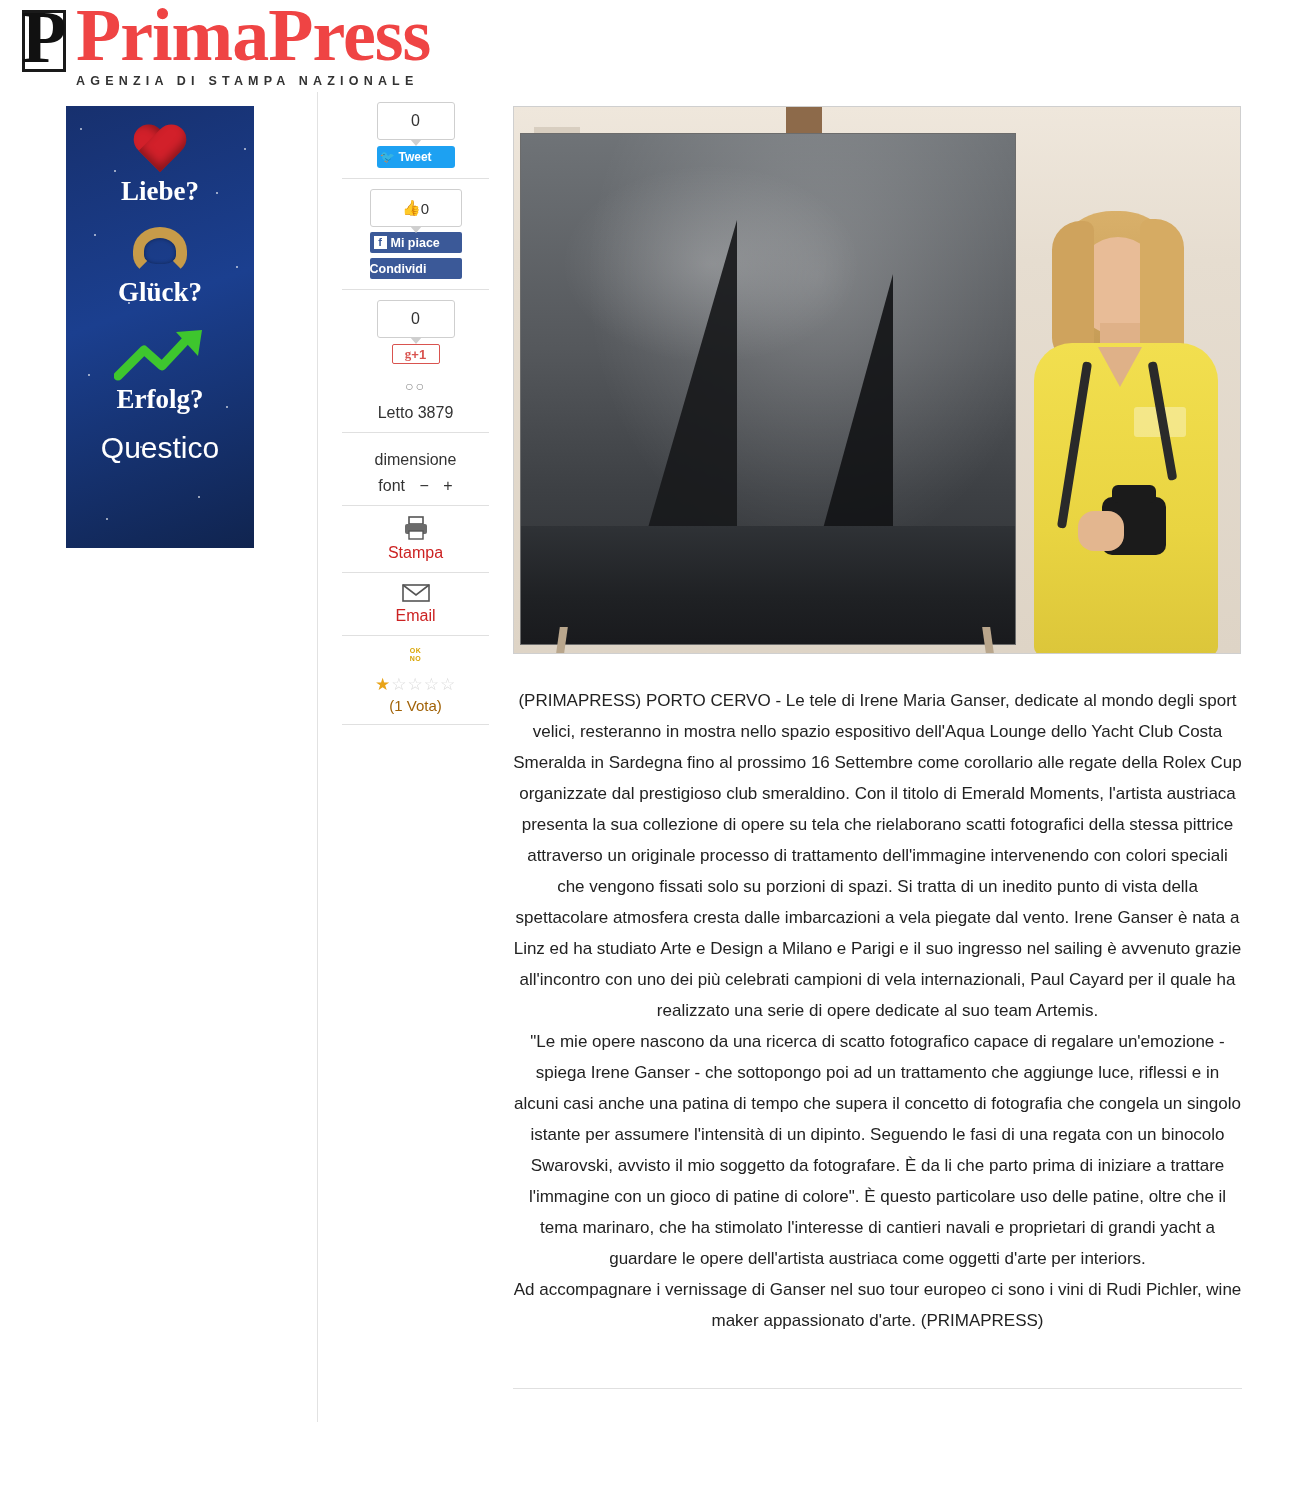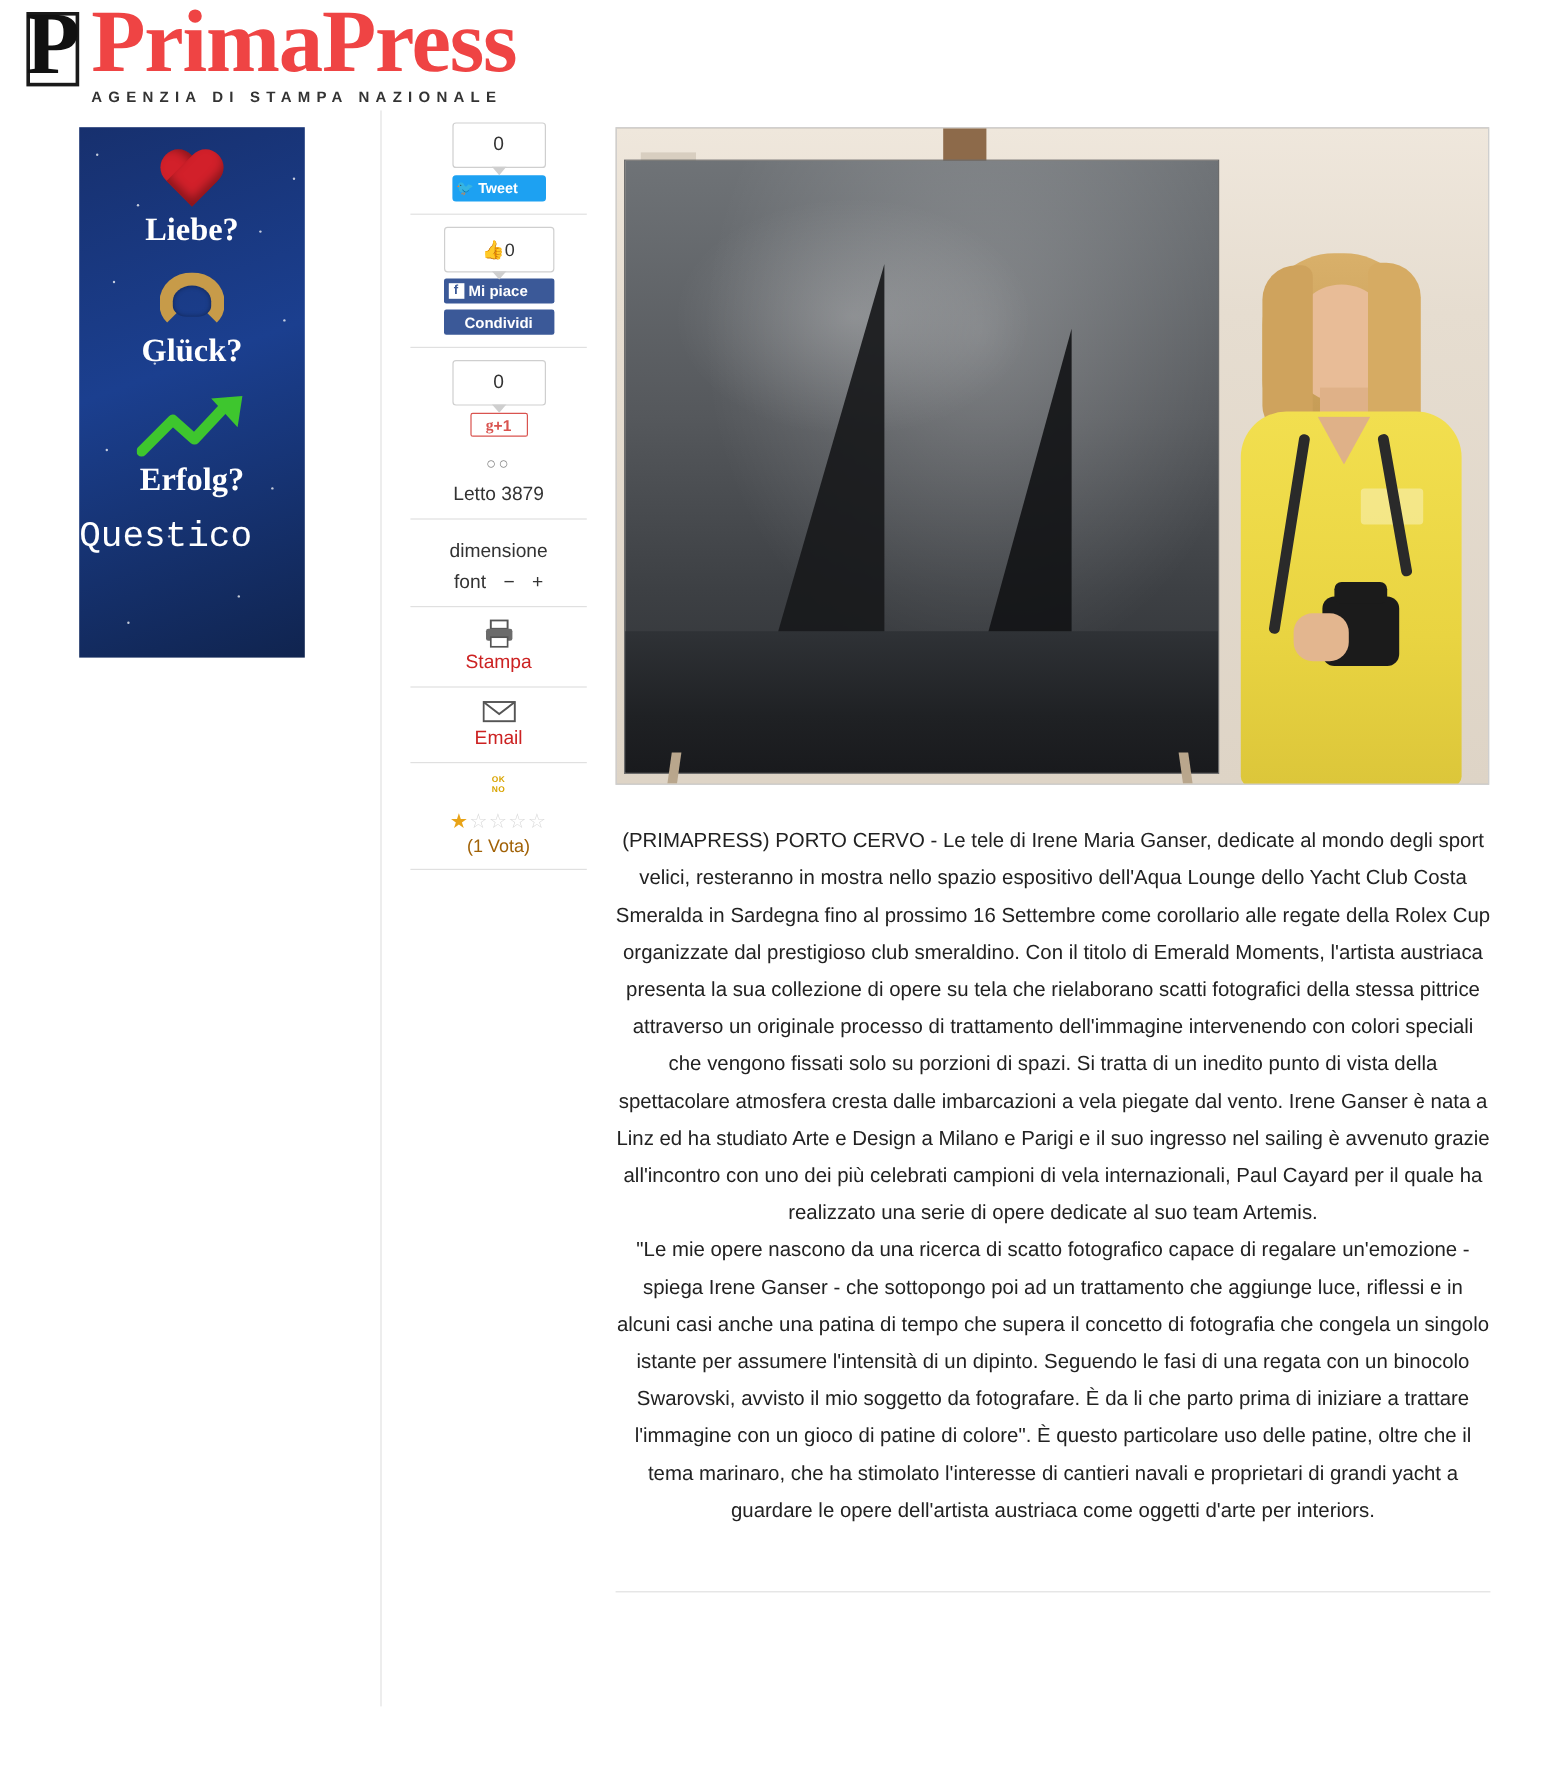--- a/index.html
+++ b/index.html
@@ -175,24 +175,24 @@
     border-bottom-color: transparent;
     box-shadow: inset 0 0 4px rgba(0,0,0,.4);
   }
   .arrow-up {
     width: 92px; height: 56px;
     margin: 18px auto 0;
     position: relative;
   }
   .arrow-up svg { display: block; }
   .questico {
-    font-family: Liberation Mono, monospace;
+    font-family: Liberation Sans, sans-serif;
     font-size: 30px;
     color: #fff;
-    text-align: left;
+    text-align: center;
     margin-top: 16px;
     font-style: normal;
   }
 
   
   .tool-sep { border-top: 1px solid #e0e0e0; margin: 10px 6px; }
   .count-box {
     width: 78px; height: 38px;
     margin: 0 auto;
     border: 1px solid #cfcfcf;
@@ -252,21 +252,21 @@
     background: #3b5998;
     color: #fff;
     font-size: 12.5px; font-weight: bold;
     display: flex; align-items: center;
     padding-left: 4px;
     border-radius: 2px;
     overflow: hidden;
     white-space: nowrap;
     cursor: pointer;
   }
-  .fb-share { justify-content: center; padding-left: 0; }
+  .fb-share { justify-content: flex-start; padding-left: 0; }
   .gplus-box {
     width: 78px; height: 38px;
     margin: 0 auto;
     border: 1px solid #cfcfcf;
     border-radius: 3px;
     display: flex; align-items: center; justify-content: center;
     font-size: 16px; color: #333;
     position: relative;
   }
   .gplus-box::after {
@@ -616,19 +616,20 @@
           <div class="strap-l"></div>
           <div class="strap-r"></div>
           <div class="binocular"></div>
           <div class="hand"></div>
         </div>
       </div>
 
       <div class="article">
         <p>(PRIMAPRESS) PORTO CERVO - Le tele di Irene Maria Ganser, dedicate al mondo degli sport velici, resteranno in mostra nello spazio espositivo dell'Aqua Lounge dello Yacht Club Costa Smeralda in Sardegna fino al prossimo 16 Settembre come corollario alle regate della Rolex Cup organizzate dal prestigioso club smeraldino. Con il titolo di Emerald Moments, l'artista austriaca presenta la sua collezione di opere su tela che rielaborano scatti fotografici della stessa pittrice attraverso un originale processo di trattamento dell'immagine intervenendo con colori speciali che vengono fissati solo su porzioni di spazi. Si tratta di un inedito punto di vista della spettacolare atmosfera cresta dalle imbarcazioni a vela piegate dal vento. Irene Ganser è nata a Linz ed ha studiato Arte e Design a Milano e Parigi e il suo ingresso nel sailing è avvenuto grazie all'incontro con uno dei più celebrati campioni di vela internazionali, Paul Cayard per il quale ha realizzato una serie di opere dedicate al suo team Artemis.</p>
         <p>"Le mie opere nascono da una ricerca di scatto fotografico capace di regalare un'emozione - spiega Irene Ganser - che sottopongo poi ad un trattamento che aggiunge luce, riflessi e in alcuni casi anche una patina di tempo che supera il concetto di fotografia che congela un singolo istante per assumere l'intensità di un dipinto. Seguendo le fasi di una regata con un binocolo Swarovski, avvisto il mio soggetto da fotografare. È da li che parto prima di iniziare a trattare l'immagine con un gioco di patine di colore". È questo particolare uso delle patine, oltre che il tema marinaro, che ha stimolato l'interesse di cantieri navali e proprietari di grandi yacht a guardare le opere dell'artista austriaca come oggetti d'arte per interiors.</p>
+        <p>Ad accompagnare i vernissage di Ganser nel suo tour europeo ci sono i vini di Rudi Pichler, wine maker appassionato d'arte. (PRIMAPRESS)</p>
       </div>
 
       <div class="article-sep"></div>
     </div>
 
   </div>
 </div>
 
 </body></html>

